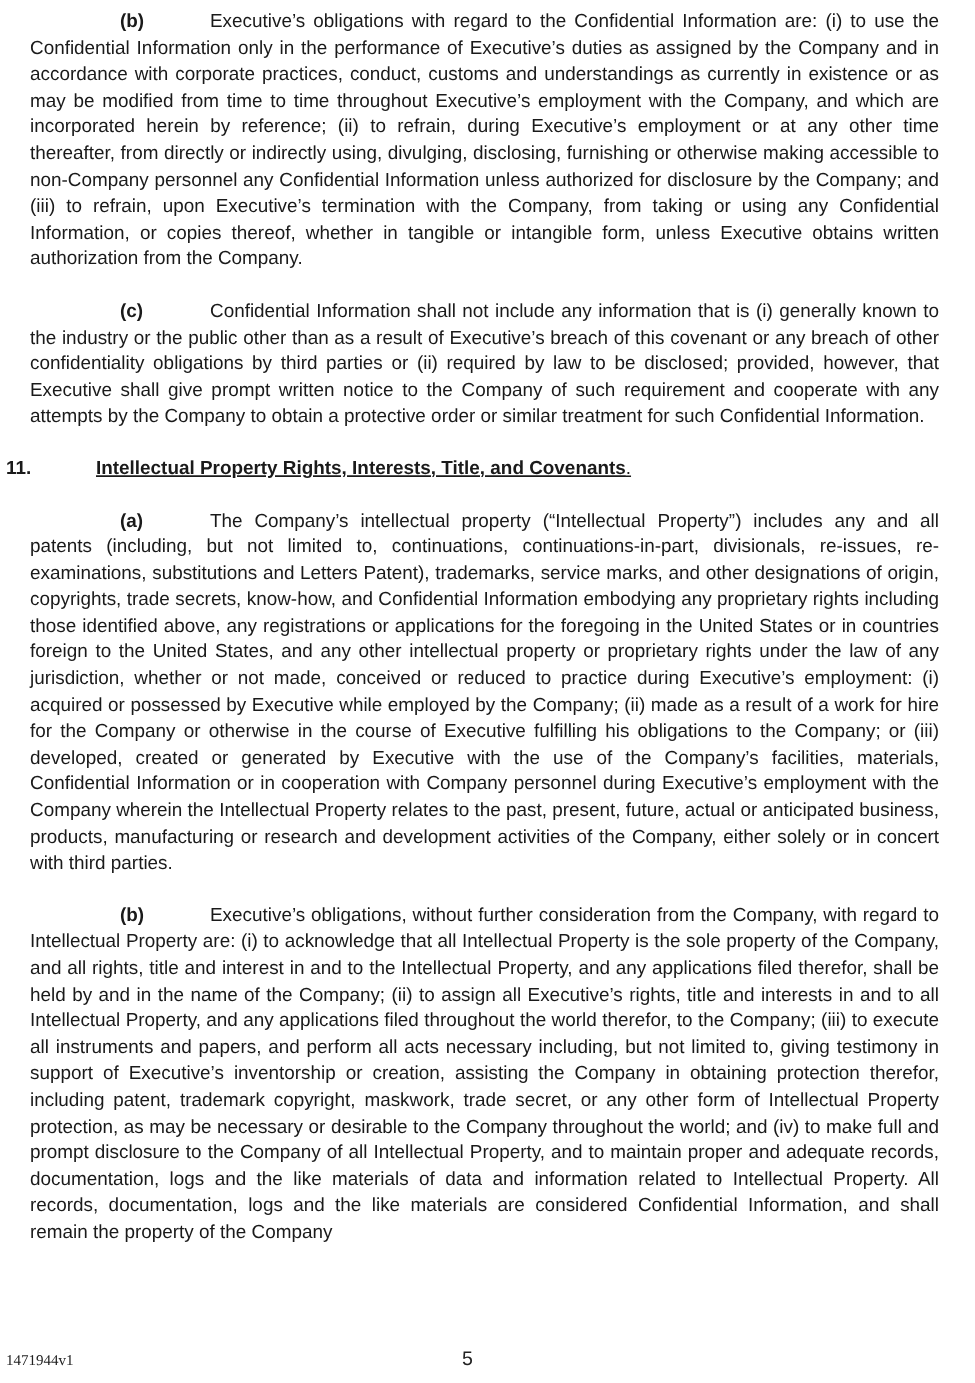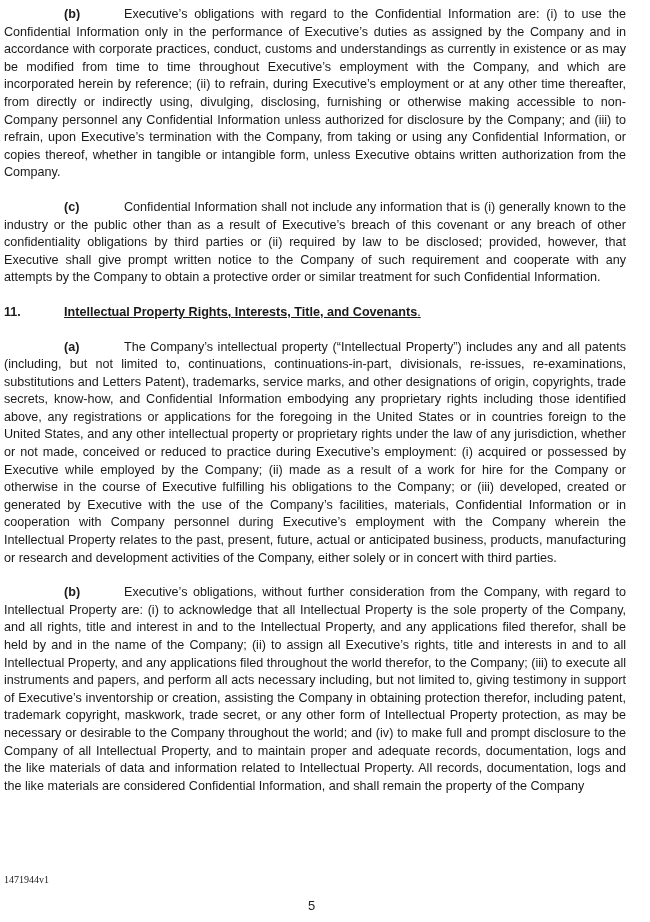--- a/index.html
+++ b/index.html
@@ -1,26 +1,26 @@
 <!DOCTYPE html>
 <html><head>
 <meta charset="utf-8">
 <style>
   html, body { margin: 0; padding: 0; background: #ffffff; }
   body { width: 650px; height: 922px; position: relative; overflow: hidden; color: #1a1a1a; }
   .page { position: absolute; left: 4px; top: 6px; width: 622px;
           font-family: "Liberation Sans", sans-serif; font-size: 12.6px; line-height: 17.6px;
           letter-spacing: 0; }
-  p.para { margin: 0 0 17px 0; text-align: justify; text-align-last: left; }
+  p.para { margin: 0 0 17px 16px; text-align: justify; text-align-last: left; }
   p.para .label { font-weight: bold; display: inline-block; width: 60px; margin-left: 60px; }
   .heading { margin: 0 0 17px 0; font-weight: bold; text-decoration: underline; }
   .heading .num { display: inline-block; width: 60px; }
   .heading .title { text-decoration: underline; }
   .u { }
-  .footer-id { position: absolute; left: 4px; top: 874px; font-family: "Liberation Serif", serif; font-size: 10px; color: #222; }
+  .footer-id { position: absolute; left: 4px; top: 902px; font-family: "Liberation Serif", serif; font-size: 10px; color: #222; }
   .footer-page { position: absolute; left: 308px; top: 898px; font-family: "Liberation Sans", sans-serif; font-size: 13px; color: #222; }
 </style>
 </head>
 <body>
 
 <div class="page">
   <p class="para">
     <span class="label">(b)</span><span>Executive’s obligations with regard to the Confidential Information are: (i) to use the Confidential Information only in the performance of Executive’s duties as assigned by the Company and in accordance with corporate practices, conduct, customs and understandings as currently in existence or as may be modified from time to time throughout Executive’s employment with the Company, and which are incorporated herein by reference; (ii) to refrain, during Executive’s employment or at any other time thereafter, from directly or indirectly using, divulging, disclosing, furnishing or otherwise making accessible to non-Company personnel any Confidential Information unless authorized for disclosure by the Company; and (iii) to refrain, upon Executive’s termination with the Company, from taking or using any Confidential Information, or copies thereof, whether in tangible or intangible form, unless Executive obtains written authorization from the Company.</span>
   </p>
   <p class="para">

